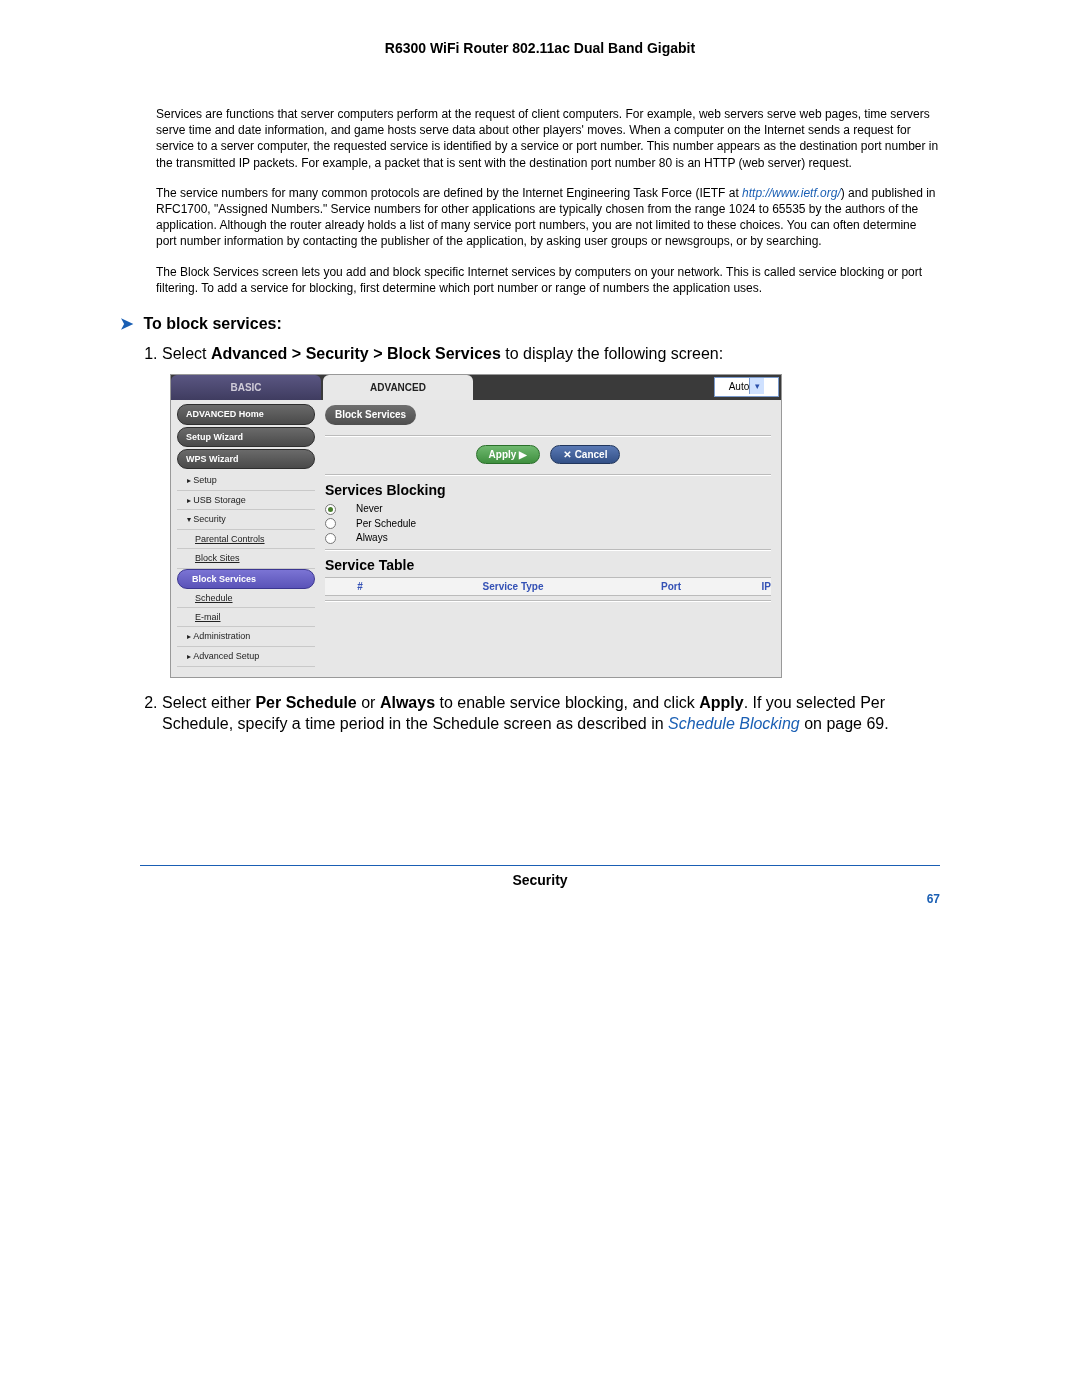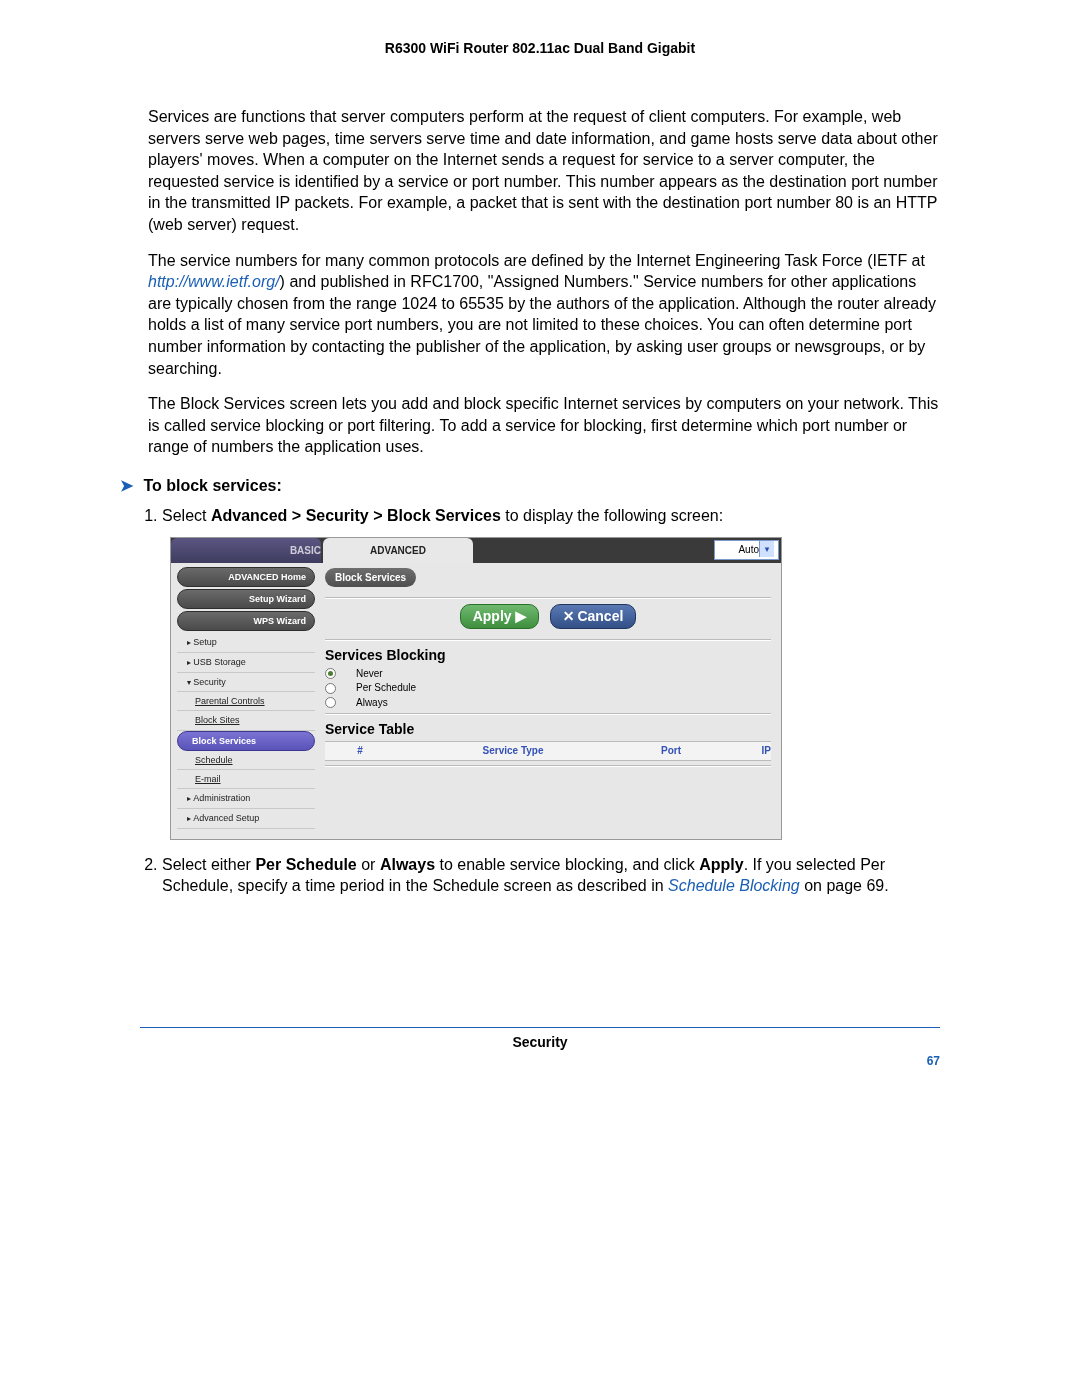--- a/index.html
+++ b/index.html
@@ -21,23 +21,23 @@
     margin-bottom: 50px;
   }
   h1.section-title {
     color: #1a5fb4;
     font-weight: 400;
     font-size: 32px;
     margin: 20px 0 25px -18px;
     font-family: "Segoe UI", Arial, sans-serif;
   }
   p.body {
-    font-size: 16px;
+    font-size: 12px;
     line-height: 1.35;
-    margin: 0 0 14px 8px;
+    margin: 0 0 14px 16px;
   }
   a.link { color: #1a5fb4; font-style: italic; text-decoration: none; }
   .emph-link { color: #1a5fb4; font-style: italic; }
   .proc-head {
     font-size: 16px;
     font-weight: bold;
     margin: 18px 0 10px -20px;
   }
   .proc-head .chevron {
     color: #1a5fb4;
@@ -75,36 +75,35 @@
     text-align: center;
     line-height: 25px;
     background: linear-gradient(#555,#333);
     border-top-left-radius: 6px;
     border-top-right-radius: 6px;
     margin-right: 2px;
   }
   .shot-tab.basic {
     background: linear-gradient(#5a5682,#3f3c60);
     color: #cfcbd8;
-    text-align: right;
   }
   .shot-tab.advanced {
     background: #e8e8e8;
     color: #222;
   }
   .shot-auto {
     position: absolute;
     right: 2px; top: 2px;
     width: 55px; height: 18px;
     background: #fff;
     border: 1px solid #7a9acc;
     font-size: 10px;
     padding: 0 4px;
     line-height: 18px;
-    display: flex; justify-content: flex-end;
+    display: flex; justify-content: center;
   }
   .shot-auto .dd {
     width: 14px; height: 16px;
     background: #cfe1ff;
     border-left: 1px solid #7a9acc;
     text-align: center;
     color: #2a4faa;
     font-size: 9px;
     line-height: 16px;
   }
@@ -115,21 +114,20 @@
   .shot-sidebar { width: 150px; padding: 2px 0 10px 0;}
   .sb-pill {
     background: linear-gradient(#6a6a6a,#4a4a4a);
     border: 1px solid #2e2e2e;
     border-radius: 10px;
     margin: 2px 6px;
     color: #fff;
     font-size: 9px;
     font-weight: bold;
     padding: 3px 8px;
-    text-align: right;
   }
   .sb-item {
     font-size: 9px;
     color: #222;
     padding: 3px 6px 3px 10px;
     border-bottom: 1px solid #c9c9c9;
     margin: 0 6px;
   }
   .sb-item.expanded::before { content: "▾ "; font-size: 8px; }
   .sb-item.collapsed::before { content: "▸ "; font-size: 8px; }
@@ -158,21 +156,21 @@
     font-weight: bold;
     border-radius: 10px;
     padding: 3px 10px;
     display: inline-block;
     margin-bottom: 6px;
   }
   .hr { height: 1px; background: #bbb; margin: 4px 0; box-shadow: 0 1px 0 #fff; }
   .btnrow { text-align: center; margin: 6px 0 10px 0; }
   .pillbtn {
     display: inline-block;
-    font-size: 14px;
+    font-size: 10px;
     color: #fff;
     padding: 2px 12px;
     border-radius: 10px;
     margin: 0 3px;
     border: 1px solid #2a6f2a;
     background: linear-gradient(#6fb96f,#3f8f3f);
     font-weight: bold;
   }
   .pillbtn.cancel {
     border: 1px solid #21365c;

